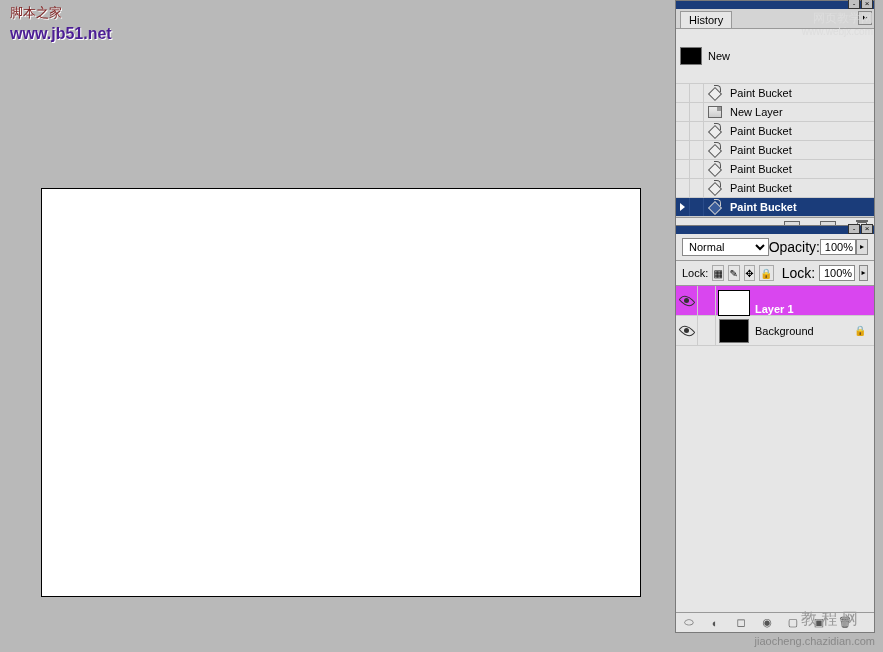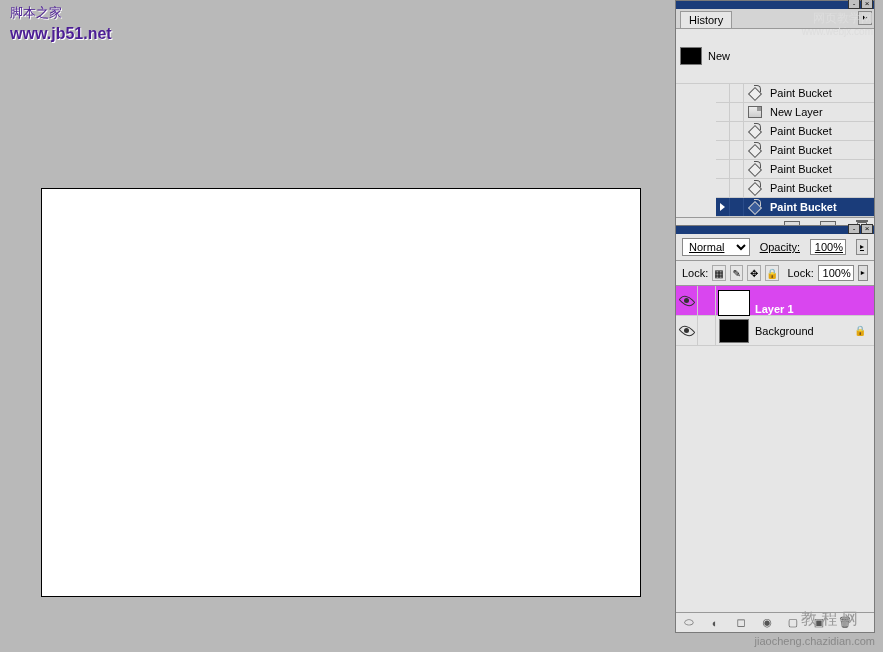--- a/index.html
+++ b/index.html
@@ -10,21 +10,21 @@
       font-family: Tahoma, Arial, sans-serif;
       font-size: 11px;
       position: relative;
       overflow: hidden;
     }
     .watermark-top {
       position: absolute;
       top: 4px;
       left: 10px;
       font-size: 13px;
-      color: #4c1d95;
+      color: #7f1d1d;
       text-shadow: 1px 1px 0 #fff;
       font-family: "SimSun", sans-serif;
       z-index: 1;
     }
     .watermark-url {
       position: absolute;
       top: 25px;
       left: 10px;
       font-size: 16px;
       color: #4c1d95;
@@ -155,21 +155,20 @@
     }
     .history-list {
       background: #e6e6e6;
     }
     .history-item {
       display: flex;
       align-items: center;
       height: 19px;
       border-bottom: 1px solid #ccc;
       cursor: pointer;
-      margin-left: 40px;
     }
     .history-item .col1 {
       width: 14px;
       height: 100%;
       border-right: 1px solid #ccc;
     }
     .history-item .col2 {
       width: 14px;
       height: 100%;
       border-right: 1px solid #ccc;
@@ -244,32 +243,31 @@
       border: 1px solid #7a7a7a;
       display: flex;
       flex-direction: column;
     }
     .layers-panel .panel-titlebar { height: 8px; background:#1a3c7a;position:relative; }
     .layer-controls {
       padding: 4px 6px;
       border-bottom: 1px solid #999;
       display: flex;
       align-items: center;
-      gap: 10px;
-      text-decoration: underline;
+      gap: 0;
     }
     .blend-select {
       flex:1;
       height: 18px;
       font-size: 11px;
       background: #fff;
       border: 1px solid #888;
       padding: 0 2px;
     }
-    .opacity-label, .fill-label { font-size:11px; }
+    .opacity-label, .fill-label { font-size:14px; }
     .pct-input {
       width: 36px;
       height: 16px;
       border: 1px solid #888;
       background: #fff;
       font-size: 11px;
       text-align: right;
       padding-right: 2px;
     }
     .pct-arrow {

